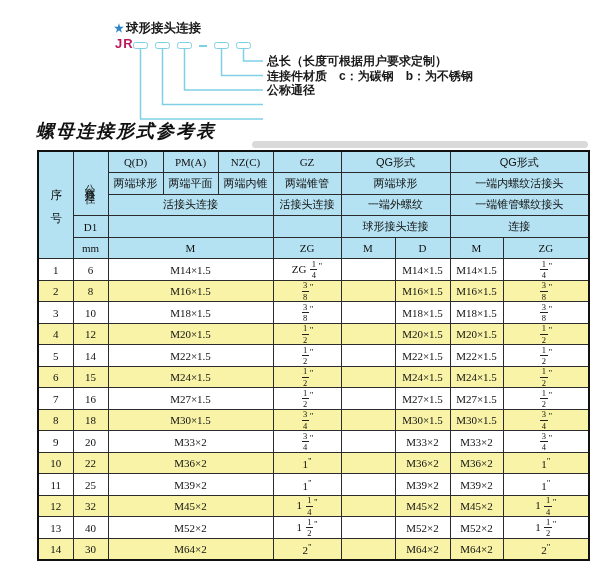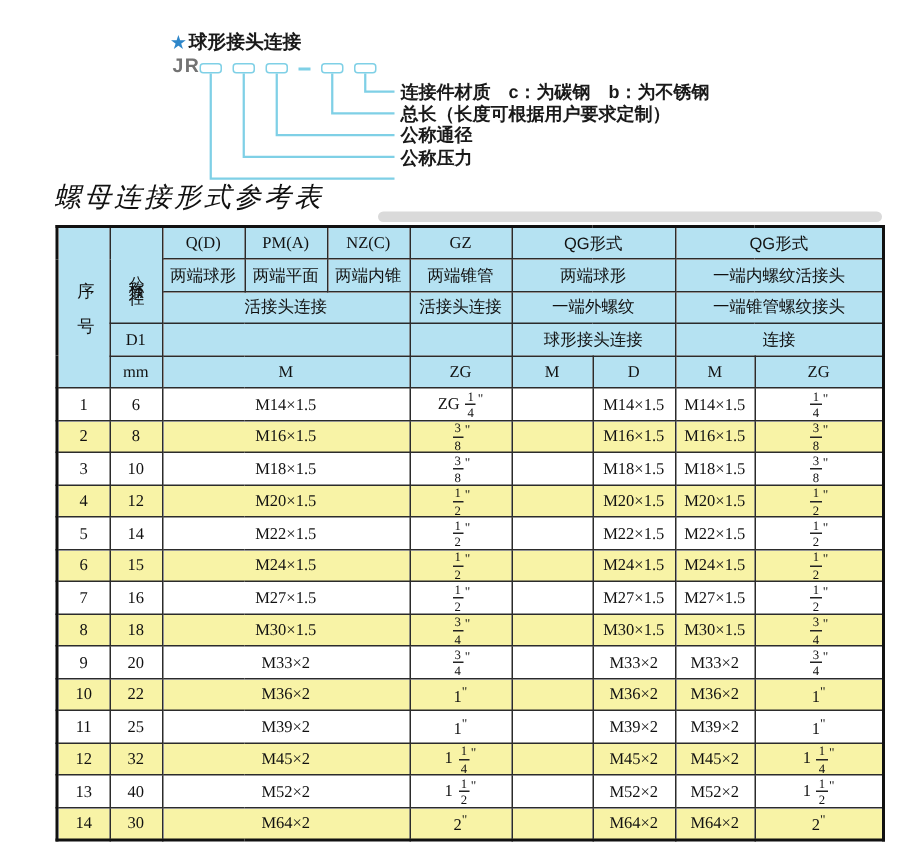--- a/index.html
+++ b/index.html
@@ -3,29 +3,29 @@
 <meta charset="utf-8">
 <style>
   html,body{margin:0;padding:0;}
   body{
     width:600px;height:567px;position:relative;background:#fff;
     font-family:"Liberation Sans",sans-serif;color:#1a1a1a;overflow:hidden;
   }
   
   .diag-heading{position:absolute;left:114px;top:20px;font-size:12.5px;font-weight:bold;white-space:nowrap;}
   .diag-heading .star{color:var(--star-blue,#2e86c9);font-size:11px;margin-right:2px;}
-  .code-prefix{position:absolute;left:115px;top:36px;font-size:13px;font-weight:bold;color:#737373;letter-spacing:1px;}
+  .code-prefix{position:absolute;left:115px;top:36px;font-size:13px;font-weight:bold;color:#be185d;letter-spacing:1px;}
   .code-boxes{position:absolute;left:133px;top:42px;display:flex;align-items:center;gap:7px;}
   .code-box{width:15px;height:7px;border:1.5px solid var(--diagram-line,#7fd0e6);border-radius:2.5px;box-sizing:border-box;}
   .code-dash{width:8px;height:2px;background:var(--diagram-line,#7fd0e6);}
   .diag-svg{position:absolute;left:0;top:0;width:600px;height:567px;pointer-events:none;}
   .diag-labels{position:absolute;left:267px;top:54px;font-size:12px;font-weight:bold;line-height:14.5px;white-space:nowrap;}
   
   .page-title{
-    position:absolute;left:36px;top:119px;font-size:18px;font-weight:normal;font-style:italic;
+    position:absolute;left:36px;top:119px;font-size:18px;font-weight:bold;font-style:italic;
     font-family:"Liberation Serif",serif;letter-spacing:2px;color:#111;white-space:nowrap;
   }
   .scan-bar{position:absolute;left:252px;top:141px;width:336px;height:7px;background:#dadada;border-radius:4px;}
   
   table.ref{
     position:absolute;left:37px;top:150px;width:551px;
     border-collapse:collapse;table-layout:fixed;
     border:2px solid #111;
   }
   table.ref td{
@@ -68,24 +68,23 @@
   <g fill="none" stroke="#7fd0e6" stroke-width="1.5">
     <polyline points="243.5,49 243.5,61 263,61"></polyline>
     <polyline points="221.5,49 221.5,75.5 263,75.5"></polyline>
     <polyline points="184.5,49 184.5,90 263,90"></polyline>
     <polyline points="162.5,49 162.5,104.5 263,104.5"></polyline>
     <polyline points="140.5,49 140.5,119 263,119"></polyline>
   </g>
 </svg>
 
 <div class="diag-labels">
+  <div>总长（长度可根据用户要求定制）</div>
   <div>连接件材质　c：为碳钢　b：为不锈钢</div>
-  <div>总长（长度可根据用户要求定制）</div>
   <div>公称通径</div>
-  <div>公称压力</div>
 </div>
 
 <div class="page-title">螺母连接形式参考表</div>
 <div class="scan-bar"></div>
 
 <table class="ref">
   <colgroup>
     <col style="width:35px">
       <col style="width:35px">
     <col style="width:55px">

